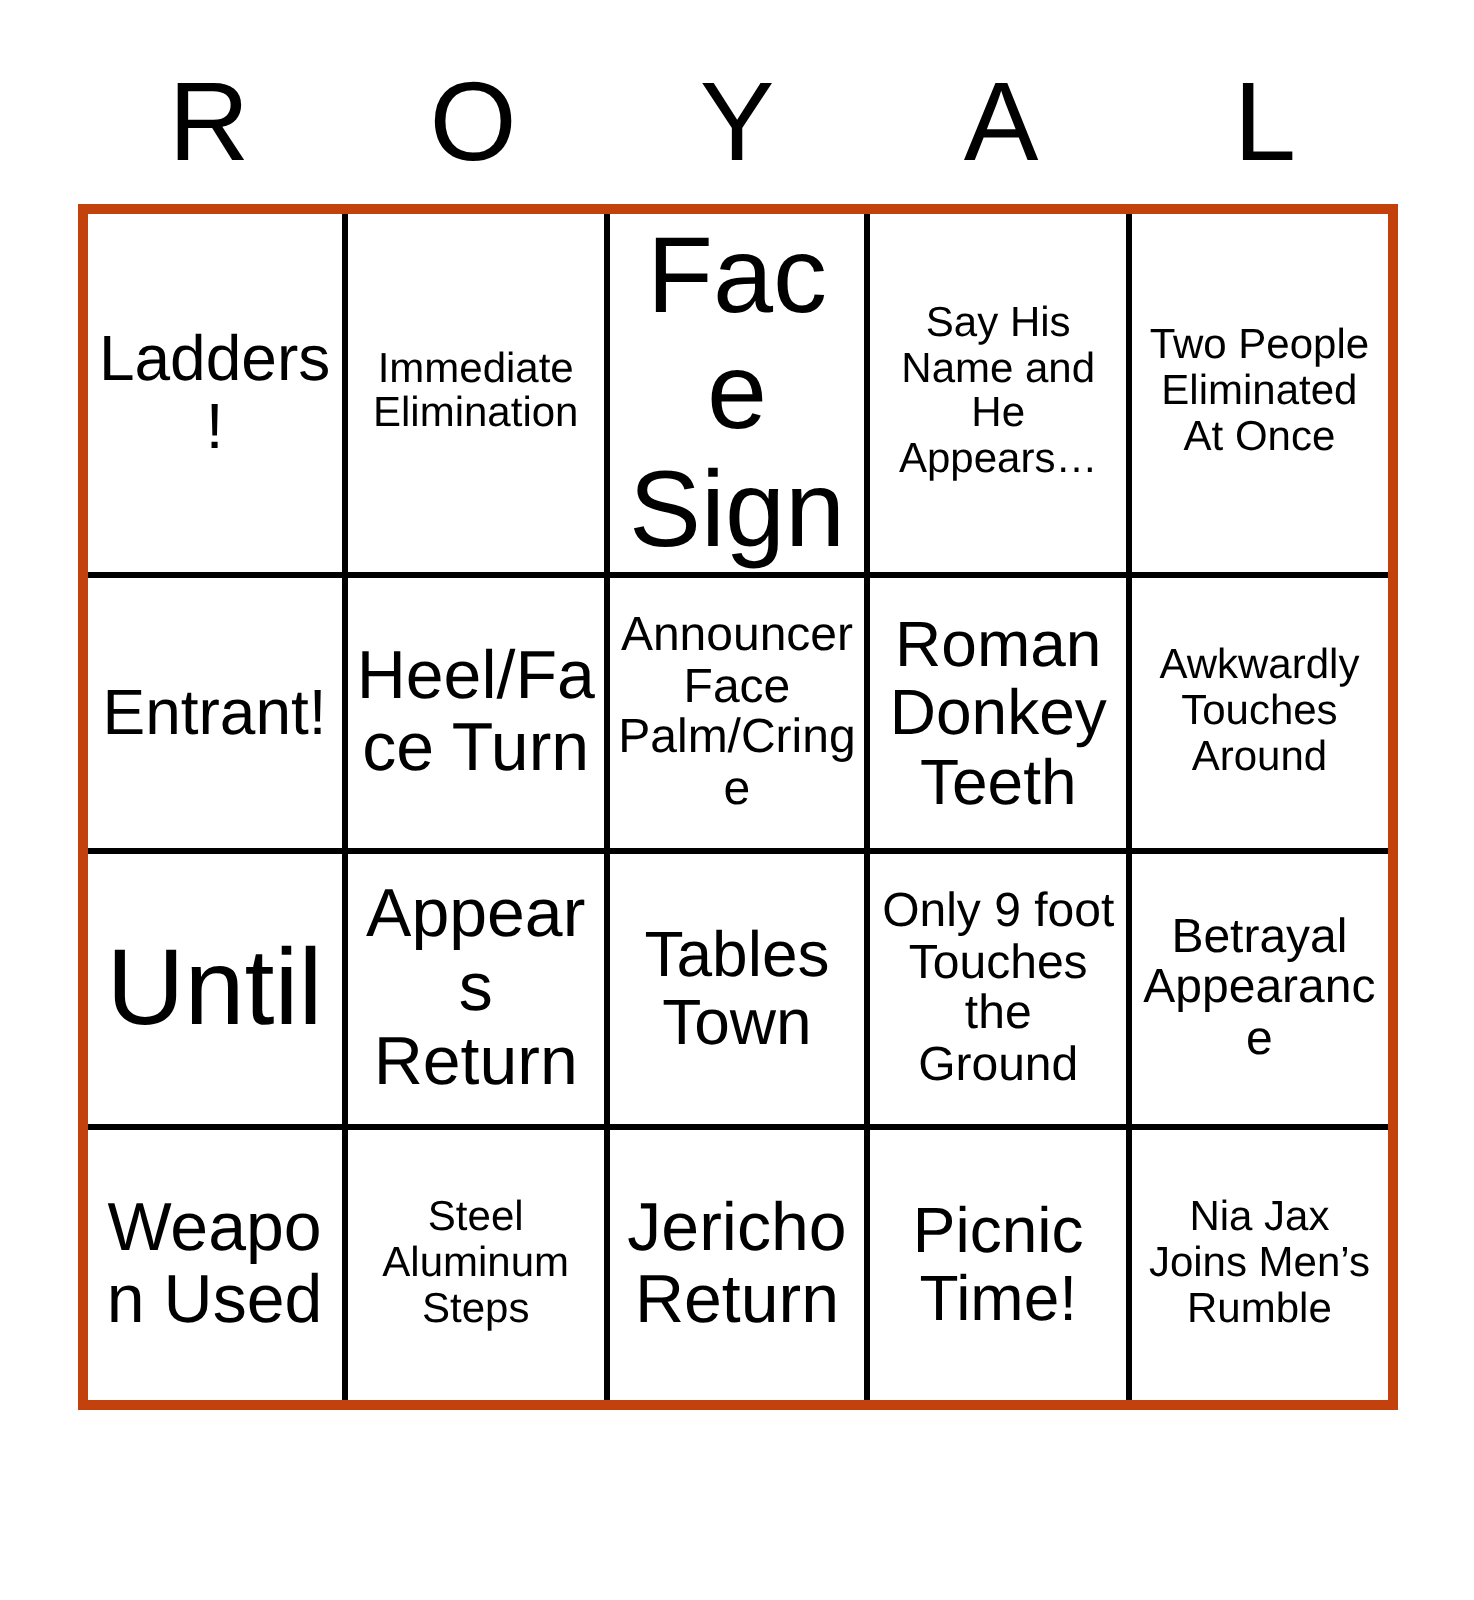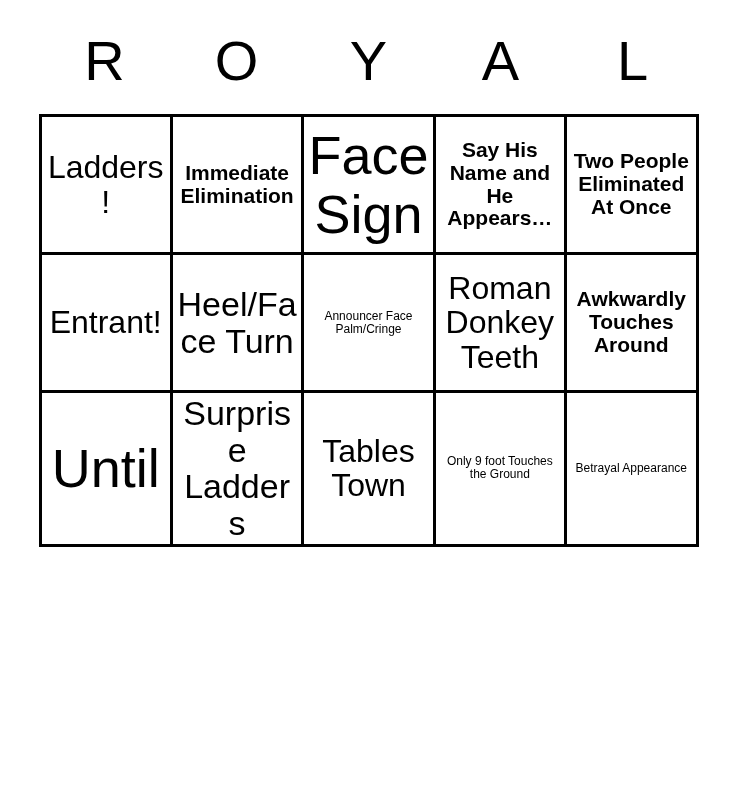--- a/index.html
+++ b/index.html
@@ -31,45 +31,45 @@
     flex: 1 1 0;
     text-align: center;
     font-size: 56px;
     line-height: 66px;
     font-weight: 400;
     letter-spacing: 0px;
     font-family: "Liberation Sans", sans-serif;
   }
   #grid {
     width: 660px;
-    margin: 20px auto 0 auto;
+    margin: 8px auto 0 auto;
     border-collapse: collapse;
     table-layout: fixed;
-    border: 2px solid #c2410c;
+    border: 5px solid #c2410c;
   }
   #grid td {
     border: 3px solid #000000;
     width: 20%;
     height: 131px;
     padding: 2px 4px;
     text-align: center;
     vertical-align: middle;
     overflow: hidden;
   }
   .cell-text {
     display: block;
     line-height: 1.08;
     font-family: "Liberation Sans", sans-serif;
     word-wrap: break-word;
   }
   .fs-xl { font-size: 54px; }
   .fs-lg { font-size: 32px; }
   .fs-md { font-size: 34px; }
-  .fs-sm { font-size: 21px; font-weight: bold; }
-  .fs-xs { font-size: 12px; }
+  .fs-sm { font-size: 21px; }
+  .fs-xs { font-size: 24px; }
 </style>
 </head>
 <body>
 
 <div id="board">
 
   <div id="header-row">
     <div class="header-letter">R</div>
     <div class="header-letter">O</div>
     <div class="header-letter">Y</div>
@@ -111,28 +111,45 @@
           </td>
         <td>
             <span class="cell-text fs-sm">Awkwardly Touches Around</span>
           </td>
       </tr>
       <tr>
         <td>
             <span class="cell-text fs-xl">Until</span>
           </td>
         <td>
-            <span class="cell-text fs-md">Surprise Ladders</span>
+            <span class="cell-text fs-md">Appears Return</span>
           </td>
         <td>
             <span class="cell-text fs-lg">Tables Town</span>
           </td>
         <td>
             <span class="cell-text fs-xs">Only 9 foot Touches the Ground</span>
           </td>
         <td>
             <span class="cell-text fs-xs">Betrayal Appearance</span>
           </td>
       </tr>
+      <tr>
+        <td>
+            <span class="cell-text fs-md">Weapon Used</span>
+          </td>
+        <td>
+            <span class="cell-text fs-sm">Steel Aluminum Steps</span>
+          </td>
+        <td>
+            <span class="cell-text fs-md">Jericho Return</span>
+          </td>
+        <td>
+            <span class="cell-text fs-lg">Picnic Time!</span>
+          </td>
+        <td>
+            <span class="cell-text fs-sm">Nia Jax Joins Men’s Rumble</span>
+          </td>
+      </tr>
     </tbody>
   </table>
 
 </div>
 
 </body></html>

